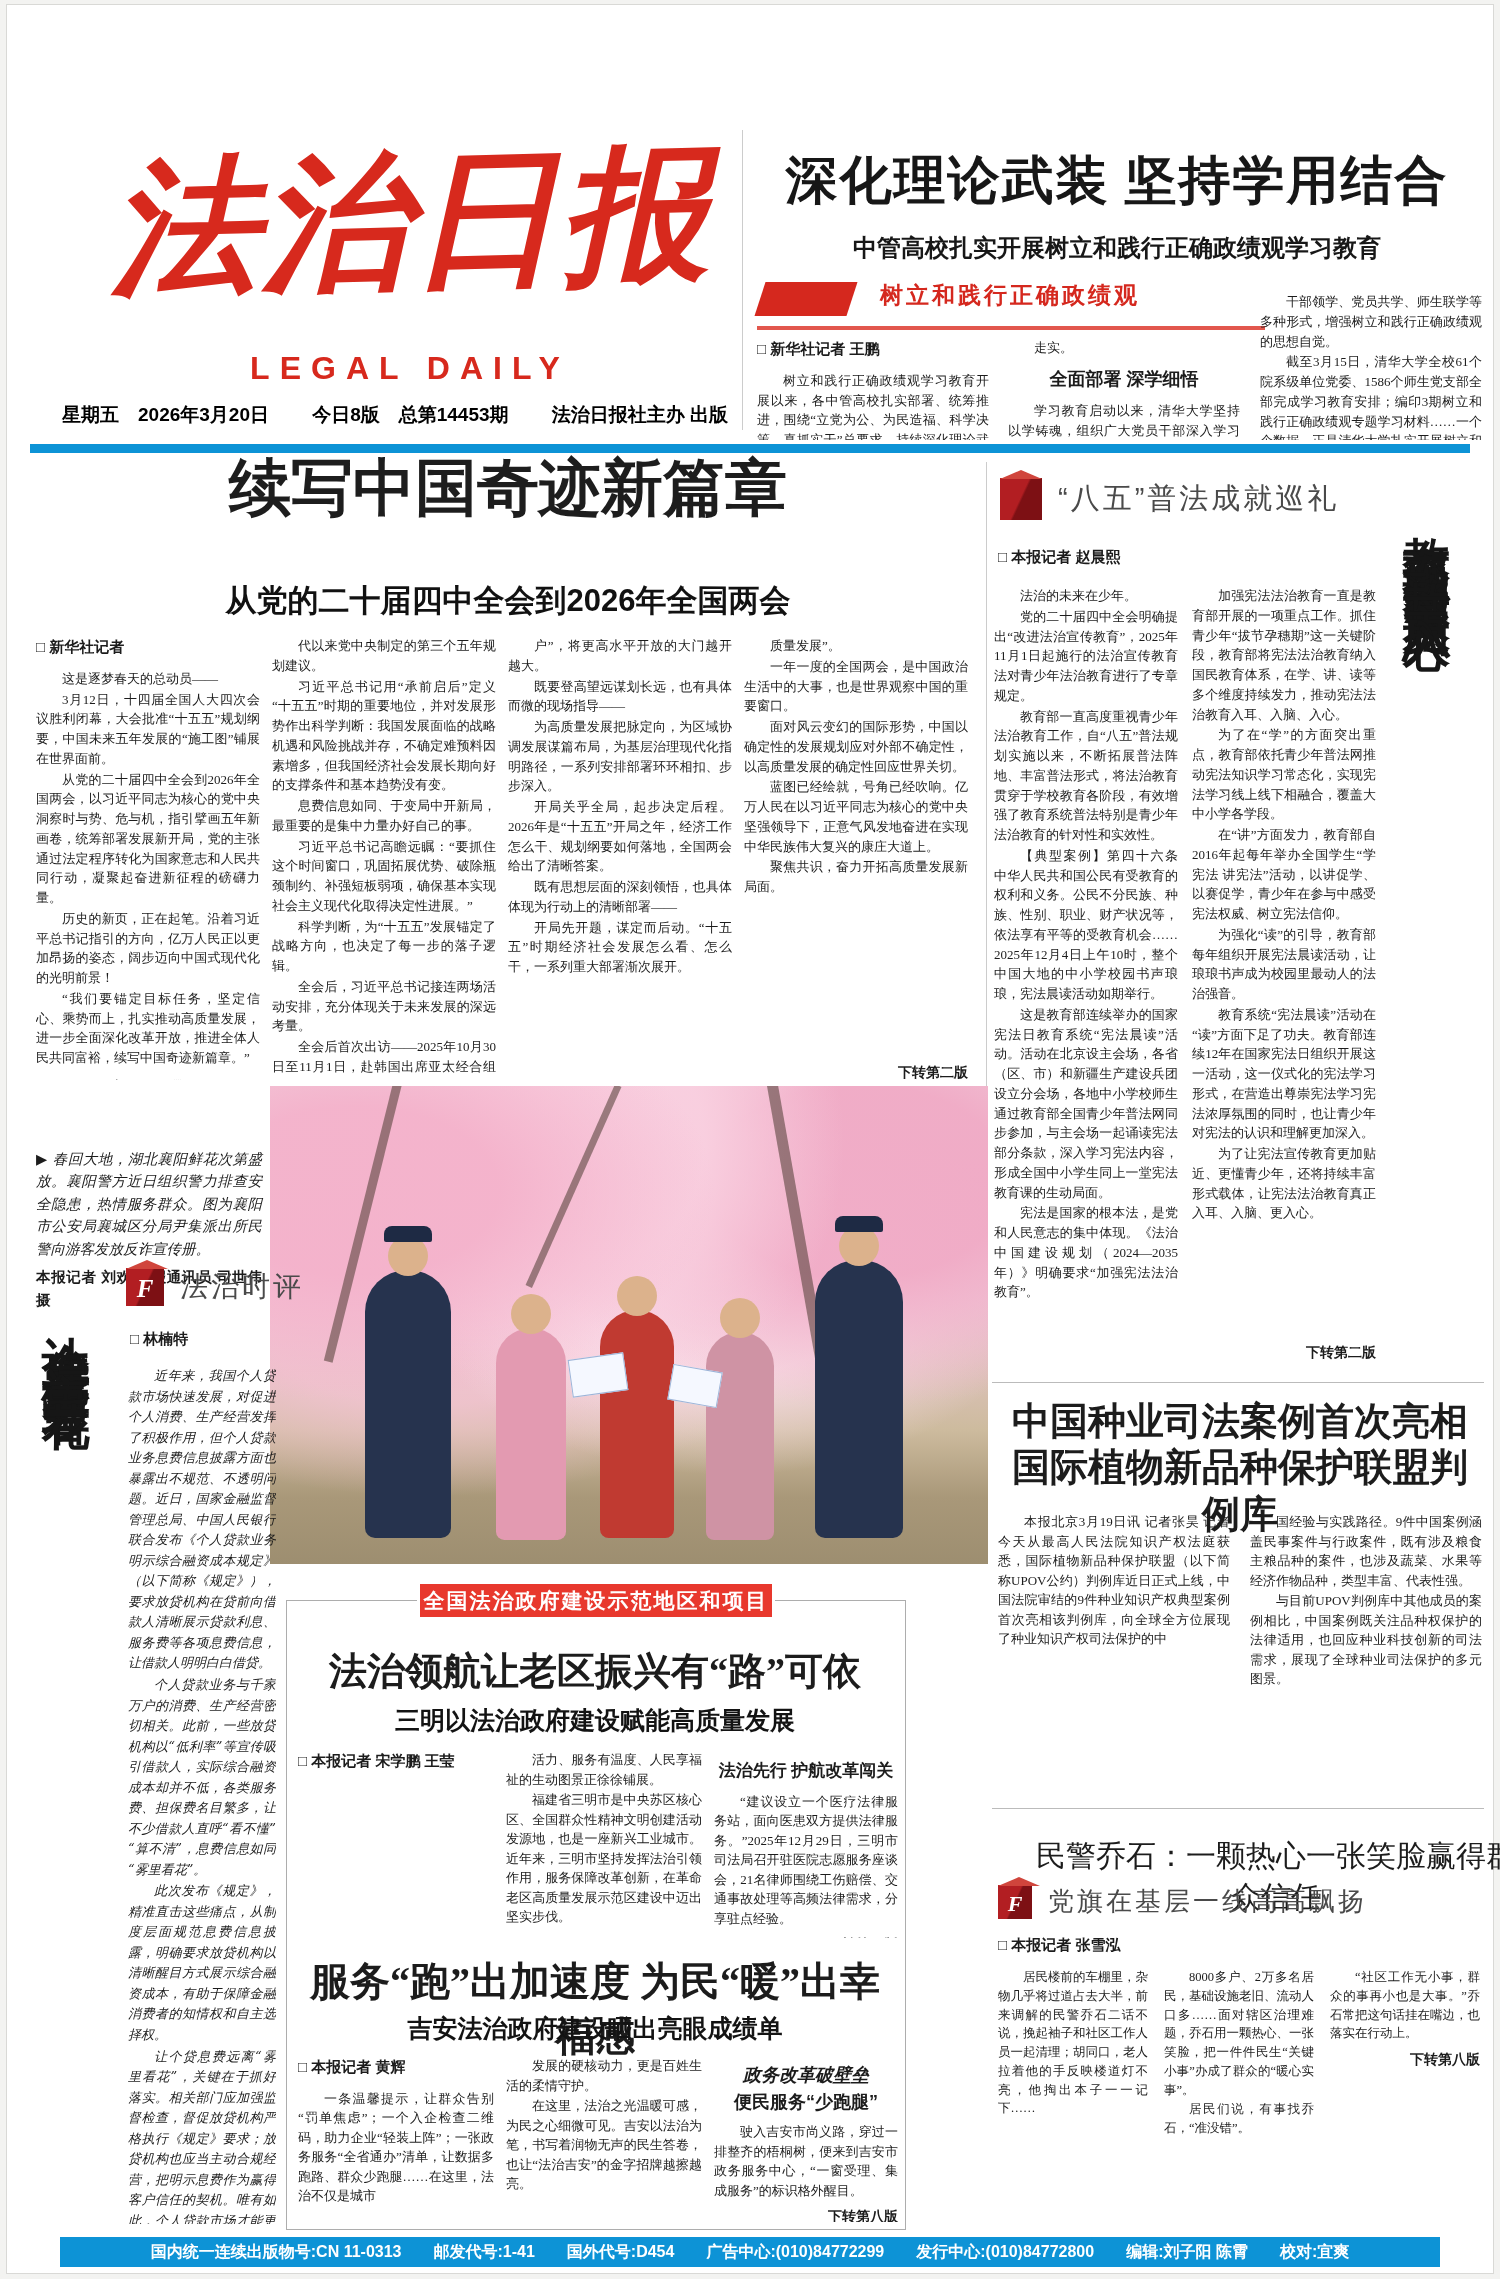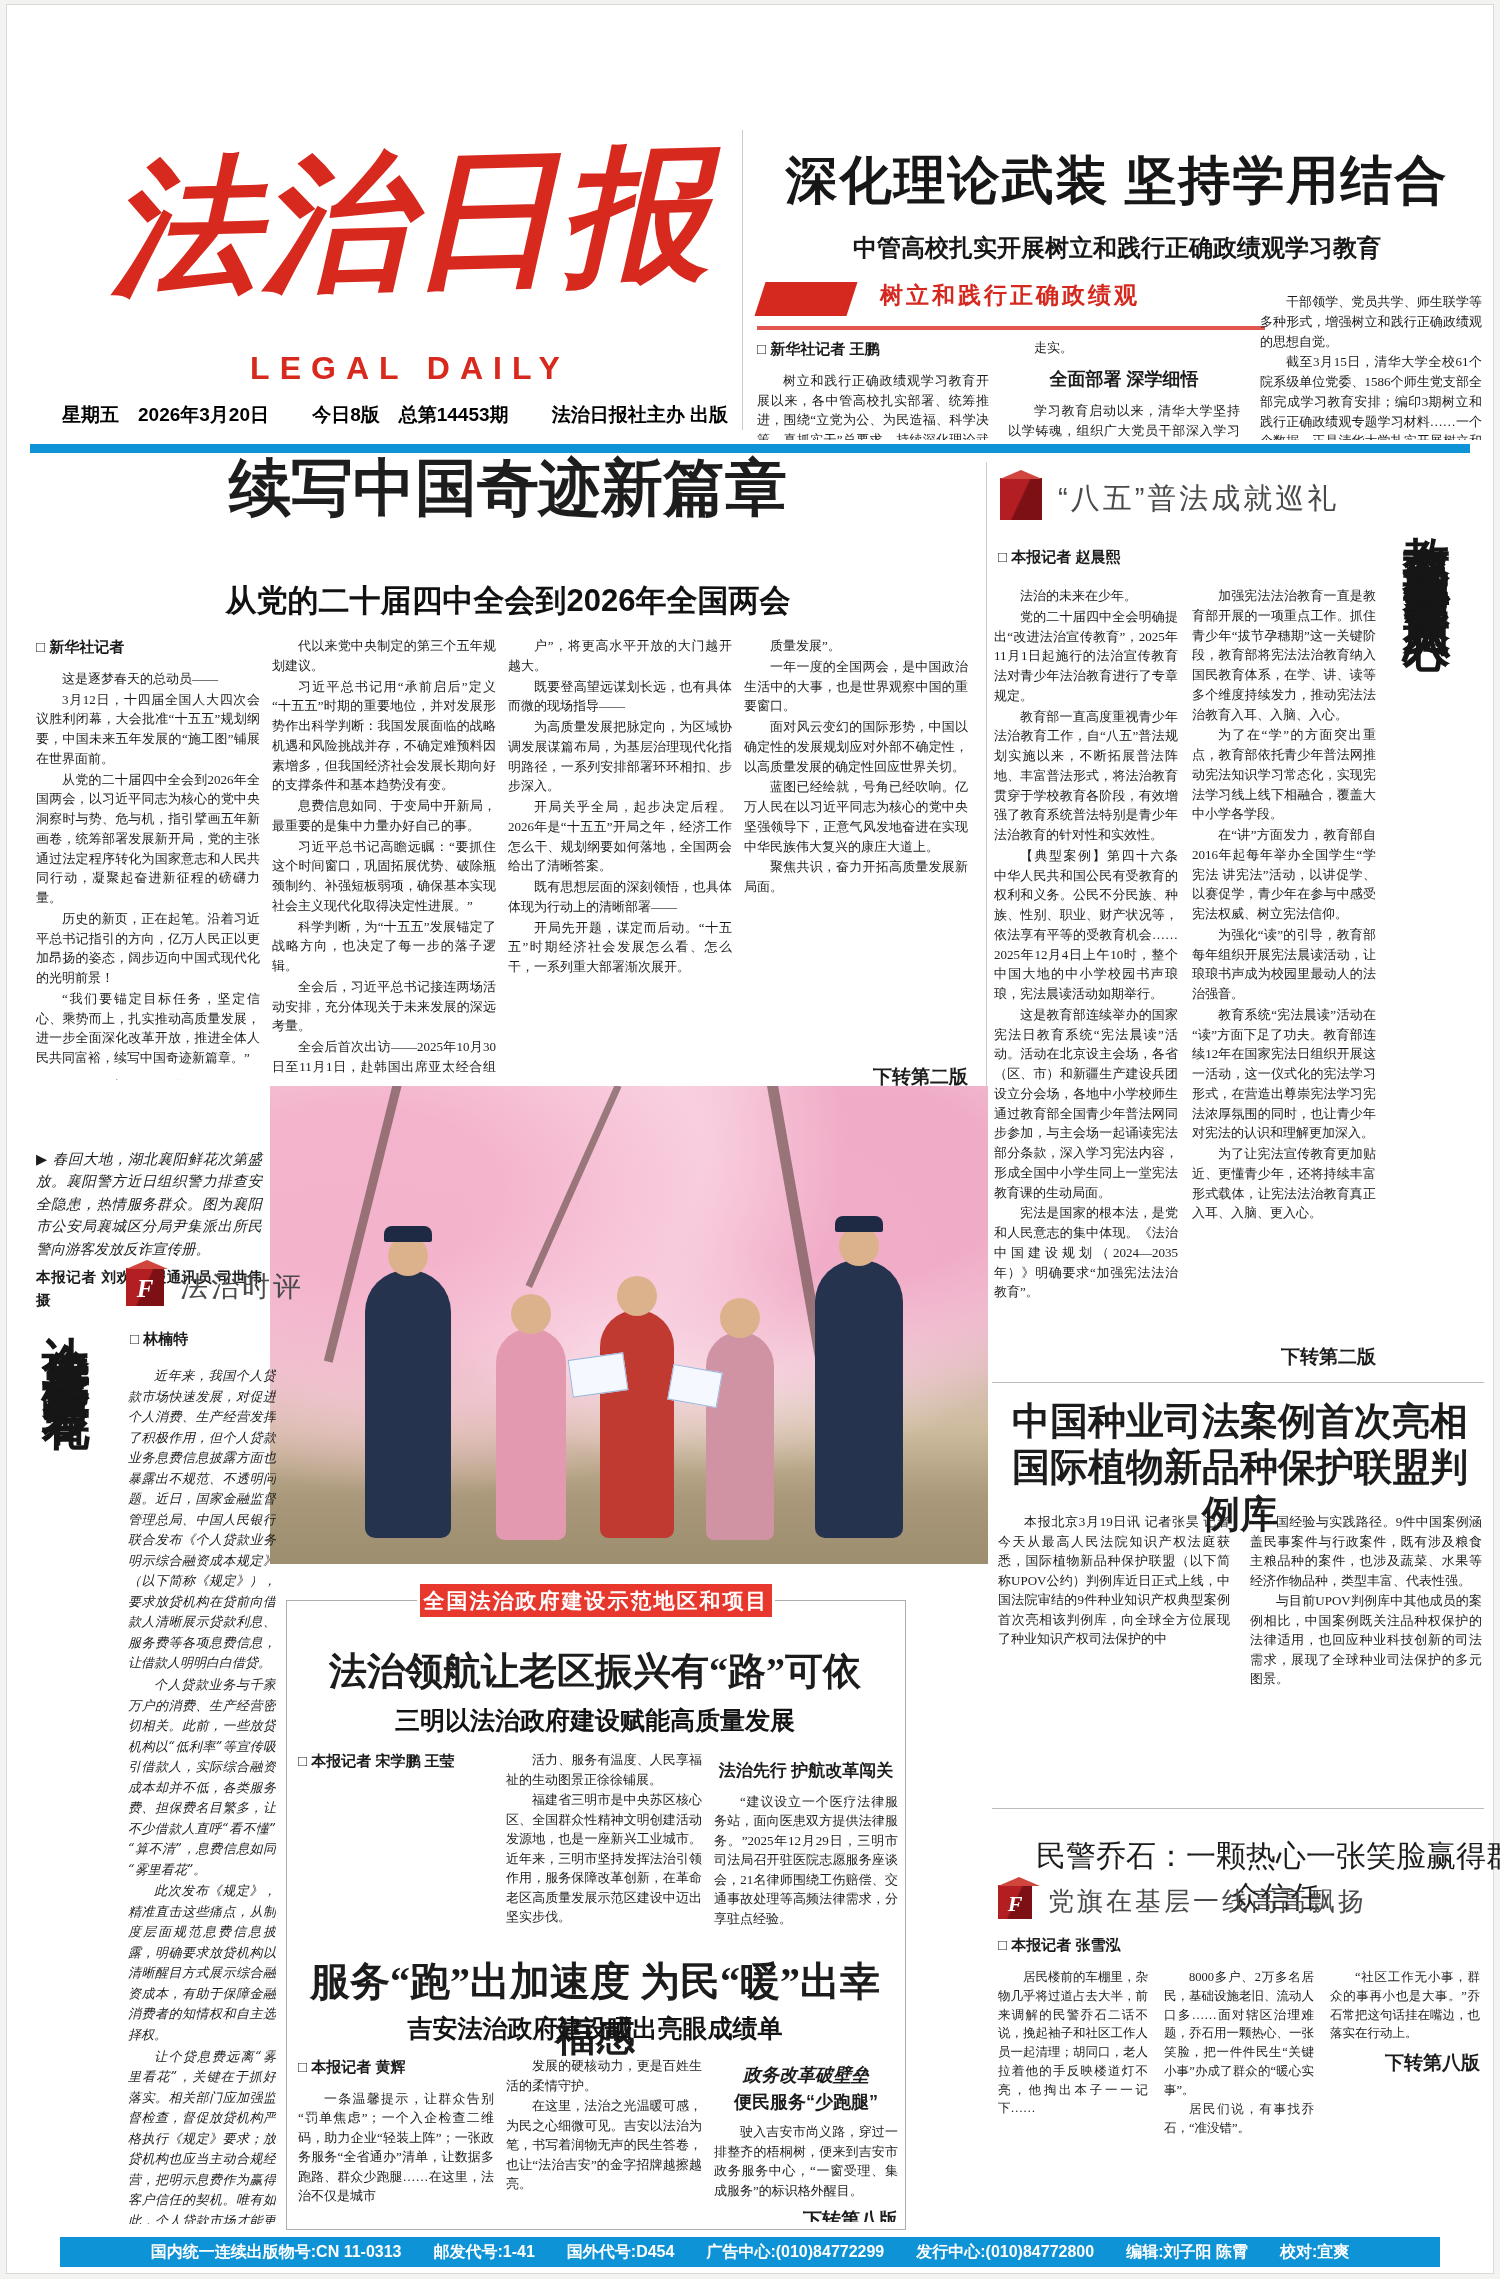--- a/index.html
+++ b/index.html
@@ -17,21 +17,21 @@
   .col{position:absolute;overflow:hidden;text-align:justify;}
   .col p{margin:0 0 1px 0;text-indent:2em;}
   .body14{font-size:13px;line-height:1.52;}
   .body13{font-size:13px;line-height:1.5;}
   .body12{font-size:12.5px;line-height:1.5;}
   .byline{font-family:"Liberation Sans","DejaVu Sans",sans-serif;font-weight:bold;
     font-size:15px;margin:0 0 10px 0;text-indent:0;}
   .inhead{font-family:"Liberation Sans","DejaVu Sans",sans-serif;font-weight:bold;
     font-size:18px;text-align:center;margin:8px 0;text-indent:0;}
   .turn{font-family:"Liberation Sans","DejaVu Sans",sans-serif;font-weight:bold;
-    font-size:19px;text-align:right;margin-top:6px;}
+    font-size:14px;text-align:right;margin-top:6px;}
   .hrule{position:absolute;background:#bbb;height:1px;}
   .vrule{position:absolute;background:#ccc;width:1px;}
   .bluebar{position:absolute;background:#0d93d6;}
   
   .masthead{position:absolute;left:95px;top:100px;width:630px;height:250px;
     color:#d7291d;font-weight:900;font-size:148px;line-height:245px;text-align:center;
     font-style:italic;letter-spacing:2px;transform:rotate(-1.5deg);}
   .legal{position:absolute;left:95px;top:350px;width:630px;text-align:center;
     color:#d7291d;font-weight:bold;font-size:32px;letter-spacing:10px;}
   .dateline{position:absolute;left:62px;top:402px;width:666px;display:flex;

